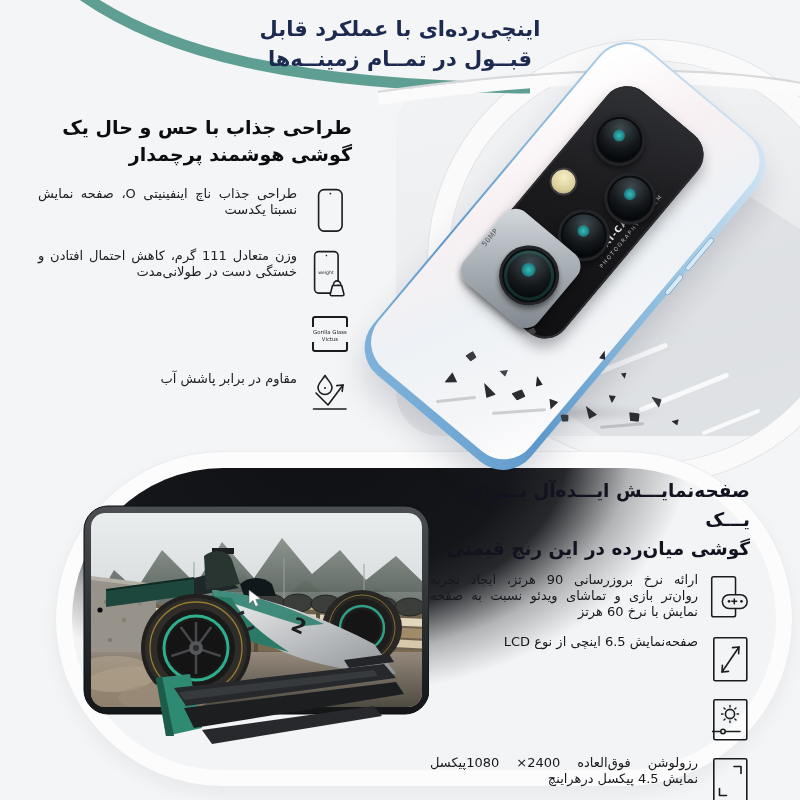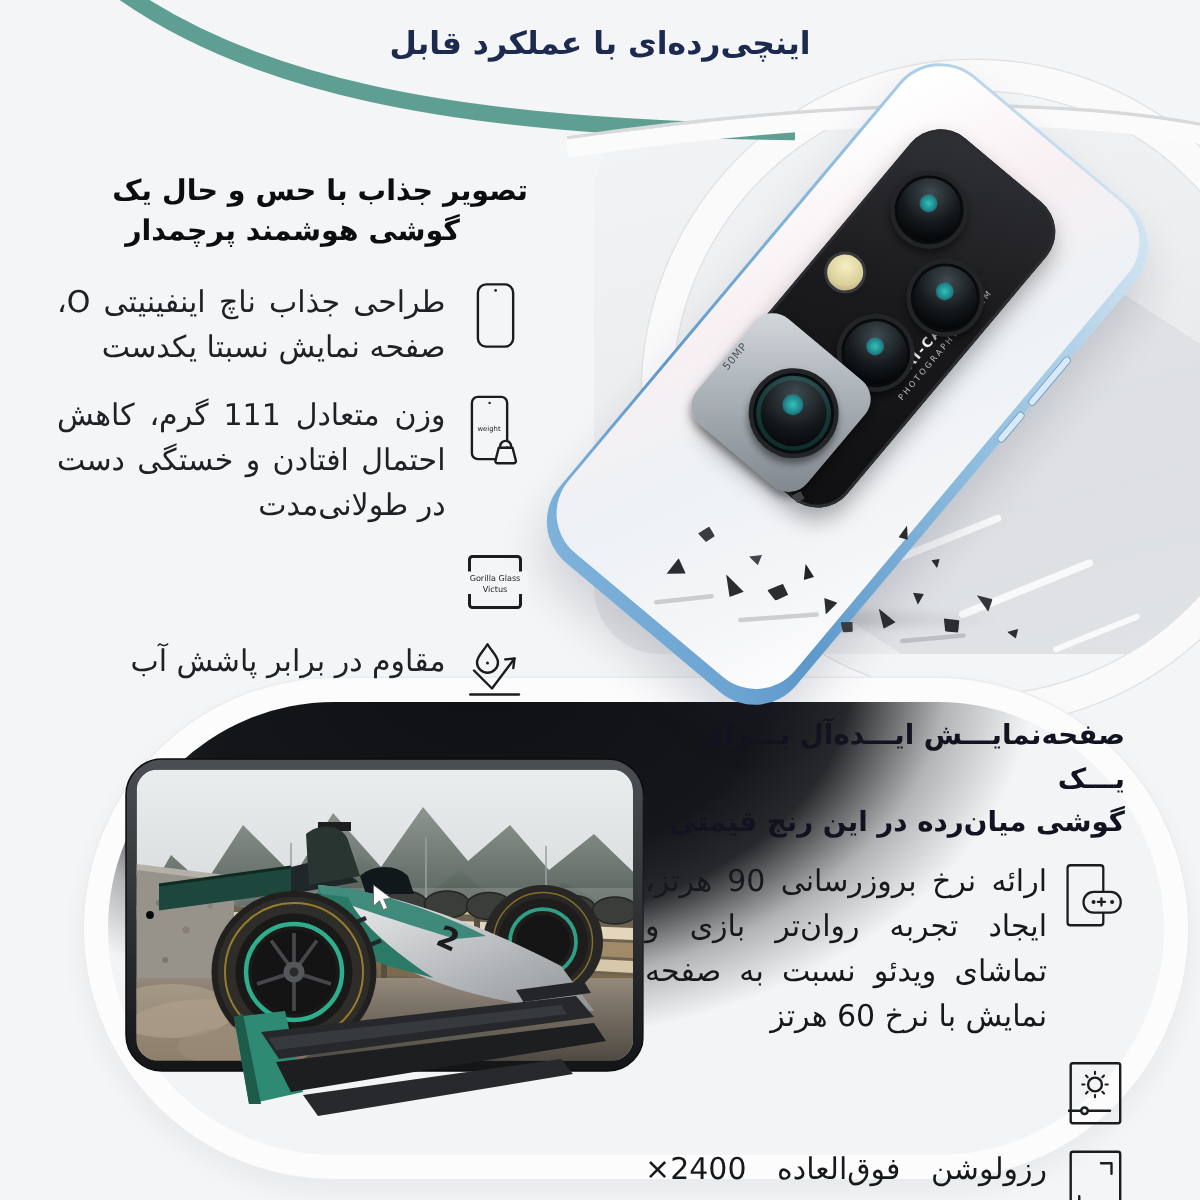--- a/index.html
+++ b/index.html
@@ -8,21 +8,21 @@
   .abs{position:absolute;}
   
   #header-curves{left:0;top:0;width:800px;height:130px;z-index:3;pointer-events:none;}
   .page-title{left:0;right:0;top:14px;text-align:center;z-index:4;
       font-size:21px;font-weight:bold;color:#1c2a50;line-height:30px;direction:rtl;}
   
   .sec1{left:38px;top:114px;width:314px;direction:rtl;z-index:6;}
   .sec-heading{font-size:19px;font-weight:bold;color:#0c0d10;line-height:27px;text-align:right;margin:0 0 18px 0;}
   .feat{display:flex;gap:11px;align-items:flex-start;margin-bottom:15px;}
   .feat .ficon{flex:0 0 auto;width:44px;display:flex;justify-content:center;padding-top:2px;}
-  .feat .ftext{flex:1;font-size:20px;color:#202126;line-height:30px;
+  .feat .ftext{flex:1;font-size:13px;color:#202126;line-height:16px;
        text-align:justify;text-align-last:right;margin:0;}
   .feat .single{text-align:right;}
   .sec2 .ftext{color:#17181c;}
   
   .stage{left:56px;top:452px;width:736px;height:334px;border-radius:172px;
       border:16px solid #fcfcfd;box-sizing:border-box;background:#f3f4f5;overflow:hidden;
       box-shadow:0 0 0 1px #ebecee, 0 8px 18px rgba(40,42,48,.06);z-index:2;}
   .stage-dark{position:absolute;inset:-24px;
       background:radial-gradient(ellipse 56% 80% at 36% 2%, #0f1013 0%, #15161a 46%,
                  rgba(27,29,32,.95) 59%, rgba(98,100,104,.45) 74%, rgba(243,244,245,0) 88%);}
@@ -80,20 +80,21 @@
 <body>
 
 <svg id="header-curves" class="abs" viewBox="0 0 800 130">
   <path d="M 70,-14 C 160,56 300,86 530,88" stroke="#5f9f93" stroke-width="11" fill="none"></path>
   <path d="M 378,92 C 560,66 700,64 806,84" stroke="#d8d9db" stroke-width="2.5" fill="none"></path>
   <path d="M 378,99 C 560,73 700,71 806,91" stroke="#fbfbfc" stroke-width="12" fill="none"></path>
 </svg>
 
 <div class="abs page-title">
   <div>اینچی‌رده‌ای با عملکرد قابل</div>
+  <div>قبــول در تمــام زمینــه‌ها</div>
 </div>
 
 <div class="abs photo-bg">
   <div class="wedge"></div>
 </div>
 <div class="abs roadline" style="left:596px;top:356px;width:74px;height:5px;"></div>
 <div class="abs roadline" style="left:636px;top:390px;width:96px;height:5px;"></div>
 <div class="abs roadline" style="left:700px;top:420px;width:62px;height:4px;"></div>
 <div class="abs ring"></div>
 
@@ -145,22 +146,22 @@
 <span class="shard sh-a abs" style="left:672px;top:418px;width:8px;height:7px;transform:rotate(52deg);"></span>
 <span class="shard sh-b abs" style="left:528px;top:328px;width:8px;height:7px;transform:rotate(-18deg);background:#3f4045;"></span>
 <span class="shard sh-c abs" style="left:598px;top:352px;width:9px;height:8px;transform:rotate(70deg);"></span>
 <span class="shard sh-a abs" style="left:620px;top:372px;width:7px;height:6px;transform:rotate(-60deg);background:#2a2b2f;"></span>
 <span class="streak" style="left:436px;top:398px;width:40px;transform:rotate(-6deg);"></span>
 <span class="streak" style="left:492px;top:410px;width:54px;transform:rotate(-4deg);"></span>
 <span class="streak" style="left:600px;top:424px;width:44px;transform:rotate(-5deg);"></span>
 
 <div class="abs sec1">
   <h2 class="sec-heading">
-    <span style="display:block;">تصویر جذاب با حس و حال یک</span>
-    <span style="display:block;text-align:center;">گوشی هوشمند پرچمدار</span>
+    <span style="display:block;">طراحی جذاب با حس و حال یک</span>
+    <span style="display:block;">گوشی هوشمند پرچمدار</span>
   </h2>
 
   <div class="feat">
     <div class="ficon">
       <svg width="27" height="45" viewBox="0 0 27 45" class="icon-svg">
         <rect x="1.6" y="1.6" width="23.5" height="41.5" rx="5.5"></rect>
         <circle cx="13.4" cy="5.6" r="0.9" fill="#1b1c1e" stroke="none"></circle>
       </svg>
     </div>
     <p class="ftext">طراحی جذاب ناچ اینفینیتی O، صفحه نمایش نسبتا یکدست</p>
@@ -354,20 +355,31 @@
         <rect x="13" y="20.5" width="26" height="14.5" rx="7" fill="#eff0f1"></rect>
         <circle cx="20" cy="27.5" r="1.4" fill="#1b1c1e" stroke="none"></circle>
         <circle cx="33" cy="27.5" r="1.4" fill="#1b1c1e" stroke="none"></circle>
         <line x1="25.5" y1="25" x2="25.5" y2="30"></line>
           <line x1="23" y1="27.5" x2="28" y2="27.5"></line>
       </svg>
     </div>
     <p class="ftext">ارائه نرخ بروزرسانی 90 هرتز، ایجاد تجربه روان‌تر بازی و تماشای ویدئو نسبت به صفحه نمایش با نرخ 60 هرتز</p>
   </div>
 
+  <div class="feat">
+    <div class="ficon">
+      <svg width="37" height="47" viewBox="0 0 37 47" class="icon-svg">
+        <rect x="1.8" y="1.8" width="33" height="43" rx="1.5"></rect>
+        <line x1="10" y1="36" x2="27" y2="11"></line>
+        <path d="M20.5,11.6 L27,11 L26.6,17.6"></path>
+        <path d="M16.5,35.4 L10,36 L10.4,29.4"></path>
+      </svg>
+    </div>
+    <p class="ftext single">صفحه‌نمایش 6.5 اینچی از نوع LCD</p>
+  </div>
 
   <div class="feat">
     <div class="ficon">
       <svg width="37" height="44" viewBox="0 0 37 44" class="icon-svg">
         <rect x="1.8" y="1.8" width="33" height="40" rx="1.5"></rect>
         <circle cx="18" cy="16" r="4.6"></circle>
         <g stroke-width="1.4">
           <line x1="18" y1="7.5" x2="18" y2="9"></line>
             <line x1="18" y1="23" x2="18" y2="24.5"></line>
           <line x1="9.5" y1="16" x2="11" y2="16"></line>

